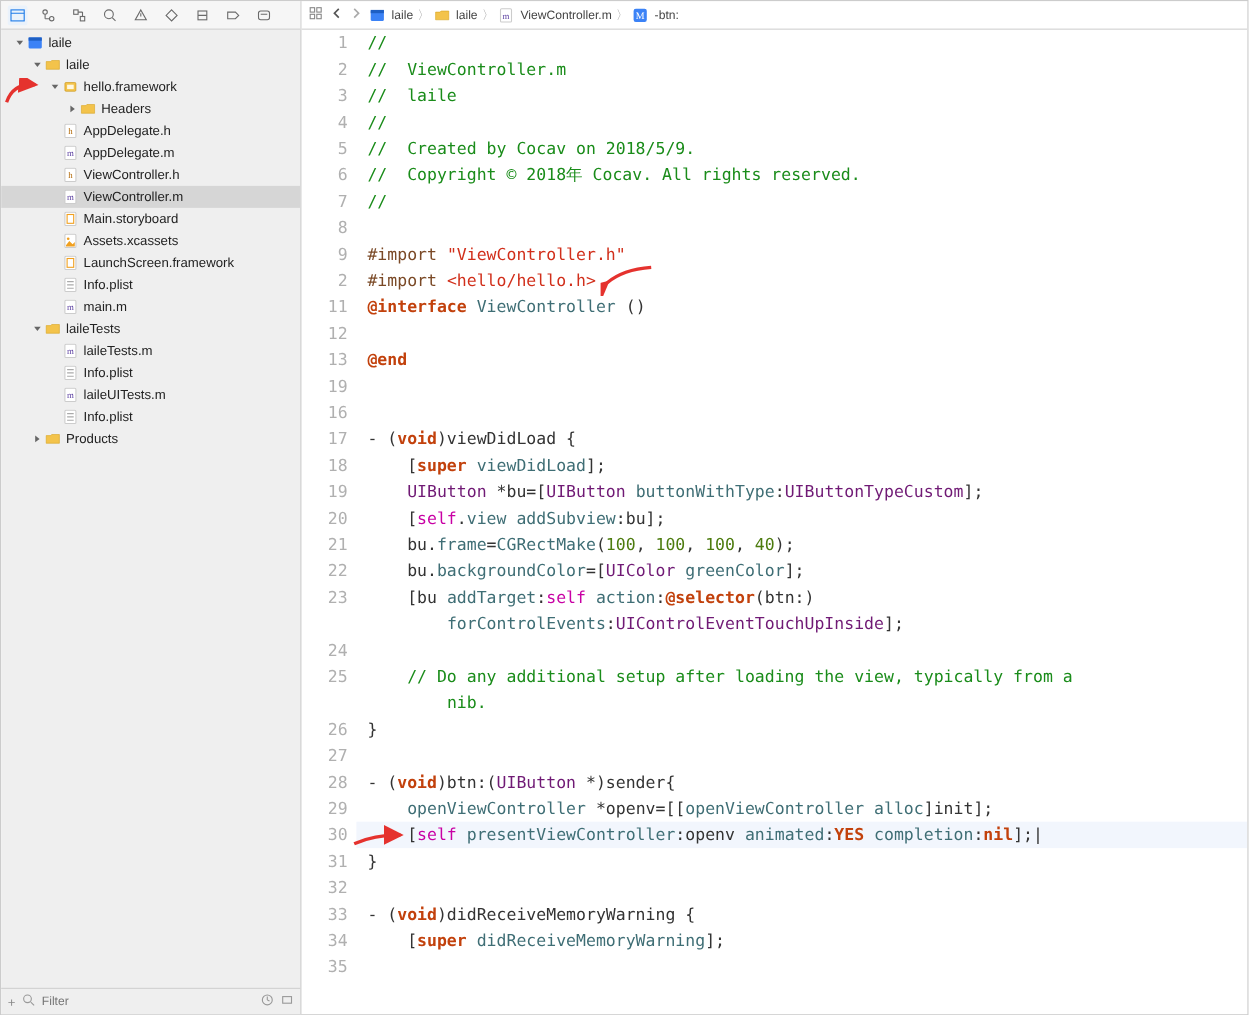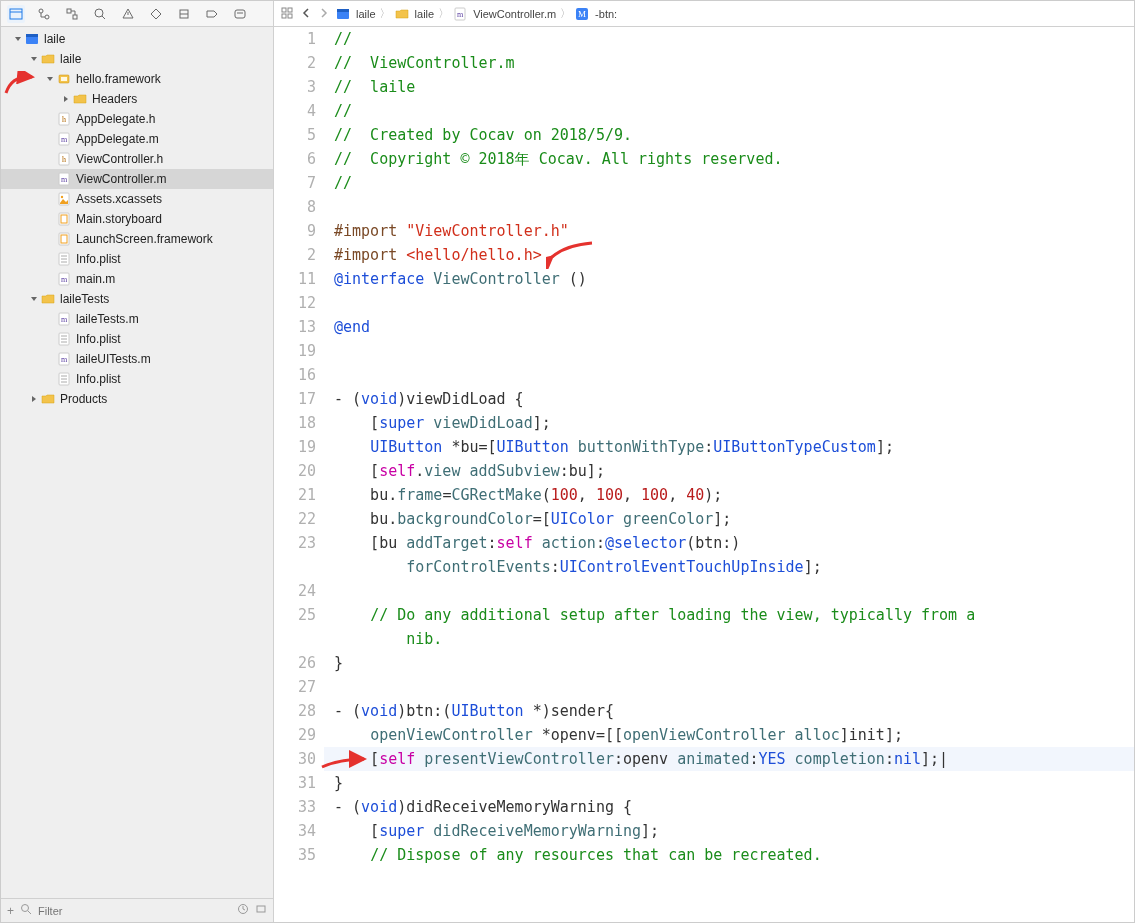--- a/index.html
+++ b/index.html
@@ -76,26 +76,26 @@
 .jumpbar .chev { color: #aaa; padding: 0 2px; }
 .code { flex: 1; overflow: auto; font-family: Menlo, Consolas, monospace; font-size: 15px; line-height: 24px; }
 .code-line { display: flex; }
 .gutter {
   width: 50px; text-align: right; padding-right: 8px;
   color: #b0b0b0; user-select: none; flex-shrink: 0;
 }
 .code-text { padding-left: 10px; white-space: pre; color: #333; flex: 1; position: relative; }
 .code-line.hl .code-text { background: #f2f6fd; }
 .c-comment { color: #1a8c1a; }
-.c-keyword { color: #1d4ed8; }
+.c-keyword { color: #c2410c; font-weight: bold; }
 .c-string  { color: #d12f1b; }
 .c-import  { color: #7a4926; }
-.c-type    { color: #1d4ed8; }
+.c-type    { color: #701a75; }
 .c-self    { color: #c800a4; }
-.c-number  { color: #b91c1c; text-align: right; }
+.c-number  { color: #4d7c0f; text-align: right; }
 .c-id      { color: #3f6e75; }
 .arrow {
   position: absolute; pointer-events: none;
 }
 .arrow svg { display: block; }
 </style>
 </head>
 <body>
 
 <div class="container">
@@ -263,36 +263,36 @@
               </svg>
             </span>
             <span class="tree-label">ViewController.m</span>
           </div>
           <div class="tree-row">
             <span class="indent" style="width: 40px;"></span>
             <span class="disclosure"></span>
             <span class="ficon">
               <svg viewBox="0 0 14 14">
                 <rect x="2" y="1" width="10" height="12" rx="1" fill="#fff" stroke="#ccc"></rect>
+                <rect x="4" y="3" width="6" height="8" fill="none" stroke="#f0a020"></rect>
+              </svg>
+            </span>
+            <span class="tree-label">Main.storyboard</span>
+          </div>
+          <div class="tree-row">
+            <span class="indent" style="width: 40px;"></span>
+            <span class="disclosure"></span>
+            <span class="ficon">
+              <svg viewBox="0 0 14 14">
+                <rect x="2" y="1" width="10" height="12" rx="1" fill="#fff" stroke="#ccc"></rect>
                 <circle cx="5" cy="5" r="1.2" fill="#f0a020"></circle>
                 <path d="M3 11 L6 7 L9 10 L11 8 L11 12 L3 12 Z" fill="#f0a020"></path>
               </svg>
             </span>
             <span class="tree-label">Assets.xcassets</span>
-          </div>
-          <div class="tree-row">
-            <span class="indent" style="width: 40px;"></span>
-            <span class="disclosure"></span>
-            <span class="ficon">
-              <svg viewBox="0 0 14 14">
-                <rect x="2" y="1" width="10" height="12" rx="1" fill="#fff" stroke="#ccc"></rect>
-                <rect x="4" y="3" width="6" height="8" fill="none" stroke="#f0a020"></rect>
-              </svg>
-            </span>
-            <span class="tree-label">Main.storyboard</span>
           </div>
           <div class="tree-row">
             <span class="indent" style="width: 40px;"></span>
             <span class="disclosure"></span>
             <span class="ficon">
               <svg viewBox="0 0 14 14">
                 <rect x="2" y="1" width="10" height="12" rx="1" fill="#fff" stroke="#ccc"></rect>
                 <rect x="4" y="3" width="6" height="8" fill="none" stroke="#f0a020"></rect>
               </svg>
             </span>
@@ -595,30 +595,34 @@
           </div>
           <div class="code-line hl">
             <div class="gutter">30</div>
             <div class="code-text"><span>    [</span><span class="c-self">self</span><span> </span><span class="c-id">presentViewController</span><span>:openv </span><span class="c-id">animated</span><span>:</span><span class="c-keyword">YES</span><span> </span><span class="c-id">completion</span><span>:</span><span class="c-keyword">nil</span><span>];|</span></div>
           </div>
           <div class="code-line">
             <div class="gutter">31</div>
             <div class="code-text"><span>}</span></div>
           </div>
           <div class="code-line">
+            <div class="gutter">32</div>
+            <div class="code-text"><span></span></div>
+          </div>
+          <div class="code-line">
             <div class="gutter">33</div>
             <div class="code-text"><span>- (</span><span class="c-keyword">void</span><span>)didReceiveMemoryWarning {</span></div>
           </div>
           <div class="code-line">
             <div class="gutter">34</div>
             <div class="code-text"><span>    [</span><span class="c-keyword">super</span><span> </span><span class="c-id">didReceiveMemoryWarning</span><span>];</span></div>
           </div>
           <div class="code-line">
             <div class="gutter">35</div>
-            <div class="code-text"><span>    </span><span class="c-comment">// Dispose of any resources that can be recreated.</span></div>
+            <div class="code-text"><span>    </span></div>
           </div>
         </div>
     </div>
   </div>
 </div>
 
 <div id="arrows"></div>
 
 <div class="arrow" style="left: 2px; top: 71px;">
     <svg width="38" height="26">

